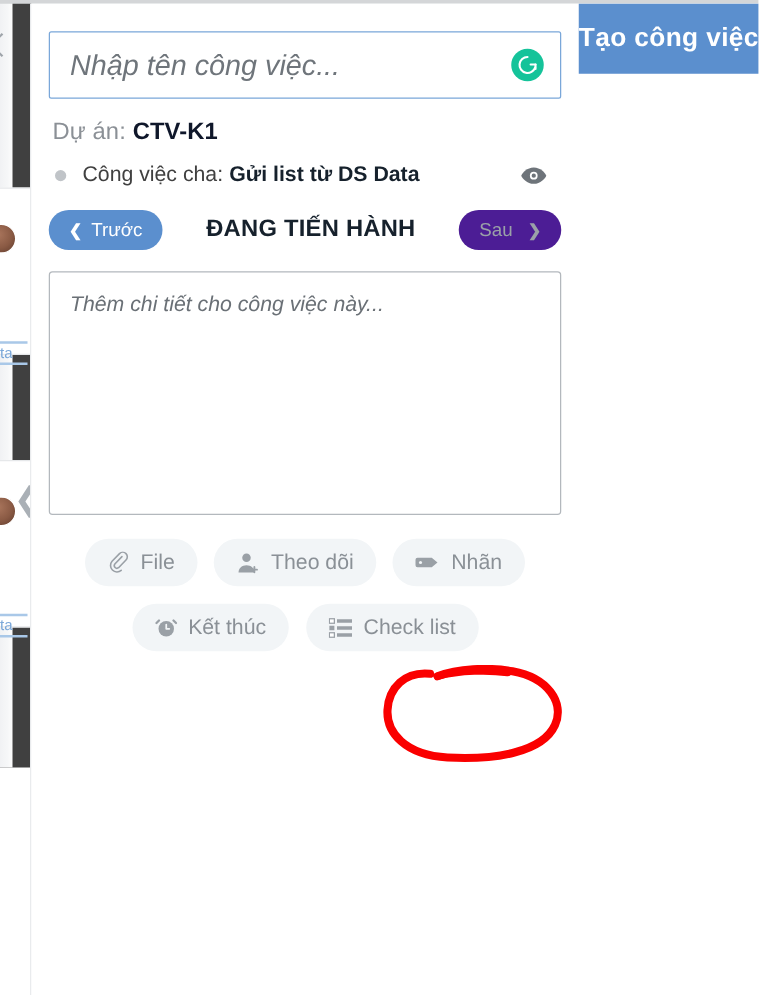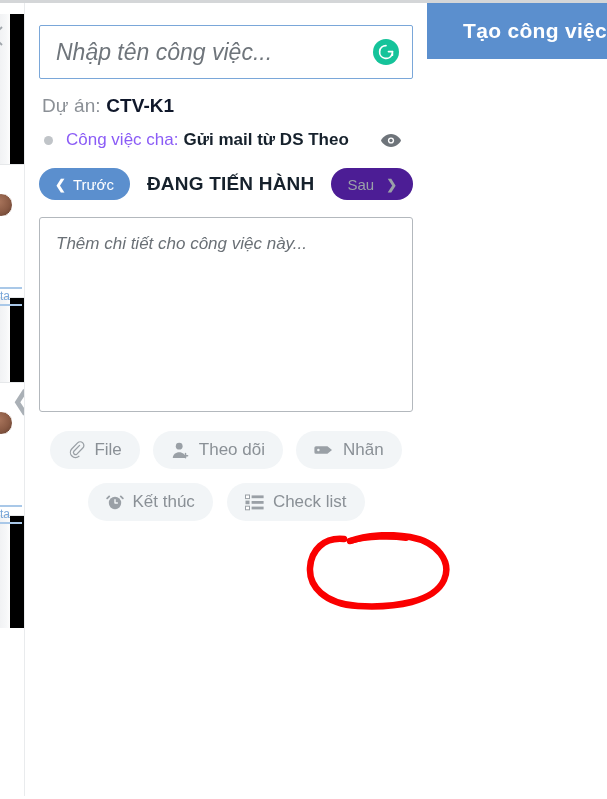--- a/index.html
+++ b/index.html
@@ -18,23 +18,22 @@
     height: 799px;
     overflow: hidden;
     background: #ffffff;
   }
 
   
   .bg-strip {
     position: absolute;
     left: 0; top: 0;
     width: 25px; height: 614px;
-    background: #000000;
+    background: #404040;
     overflow: hidden;
-    margin-top: 14px;
   }
   .bg-gutter {
     position: absolute;
     left: 0; top: 0;
     width: 10px; height: 799px;
     background: linear-gradient(to right, #f1f2f4 0%, #f6f7f8 60%, #fdfdfd 100%);
   }
   .bg-card {
     position: absolute;
     left: 0;
@@ -192,21 +191,21 @@
   }
   .bullet-dot {
     width: 9px; height: 9px;
     border-radius: 50%;
     background: #c0c4c8;
     margin-right: 13px;
     flex: 0 0 auto;
   }
   .parent-label {
     font-size: 17px;
-    color: #8b5cf6;
+    color: #404040;
   }
   .parent-value {
     font-size: 17px;
     color: #16212c;
     font-weight: bold;
     margin-left: 5px;
   }
   .eye-btn {
     margin-left: auto;
     margin-right: 8px;
@@ -315,21 +314,20 @@
     display: flex;
     align-items: center;
     justify-content: center;
     cursor: pointer;
   }
   .submit-label {
     color: #ffffff;
     font-size: 21px;
     font-weight: bold;
     letter-spacing: .3px;
-    margin-left: 36px;
   }
 
   
   .annotation {
     position: absolute;
     left: 306px;
     top: 532px;
     width: 145px;
     height: 80px;
     pointer-events: none;
@@ -381,21 +379,21 @@
       </div>
 
       <div class="project-line">
         <span>Dự án:</span>
         <span class="value">CTV-K1</span>
       </div>
 
       <div class="parent-line">
         <span class="bullet-dot"></span>
         <span class="parent-label">Công việc cha:</span>
-        <span class="parent-value">Gửi mail từ DS Theo</span>
+        <span class="parent-value">Gửi list từ DS Data</span>
         <span class="eye-btn">
           <svg width="22" height="15" viewBox="0 0 22 15" aria-hidden="true">
             <path d="M11 1C5.6 1 1.9 5.3 1 7.5c.9 2.2 4.6 6.5 10 6.5s9.1-4.3 10-6.5C20.1 5.3 16.4 1 11 1z" fill="#6e747a"></path>
             <circle cx="11" cy="7.5" r="3.1" fill="#ffffff"></circle>
             <circle cx="11" cy="7.5" r="1.7" fill="#6e747a"></circle>
           </svg>
         </span>
       </div>
 
       <div class="status-row">

